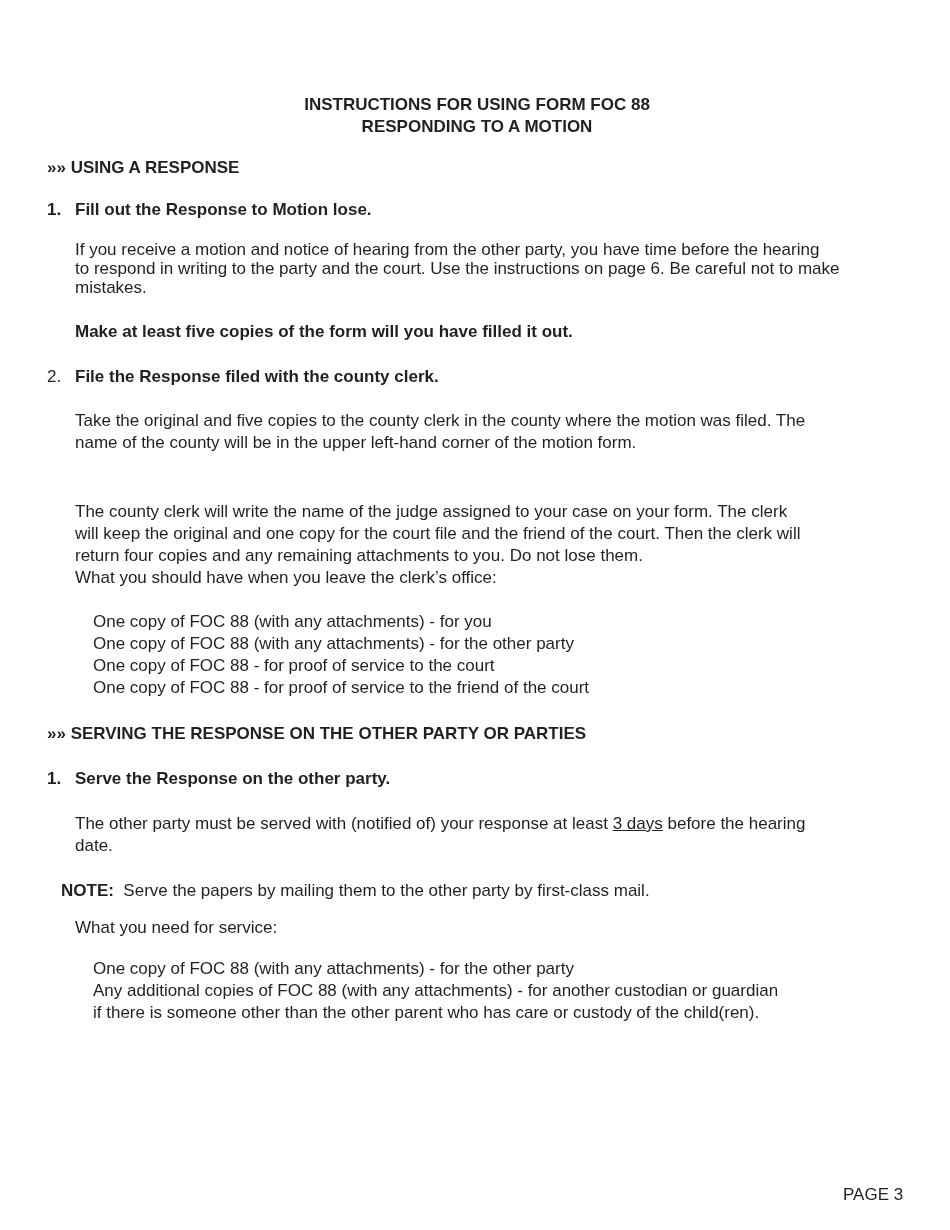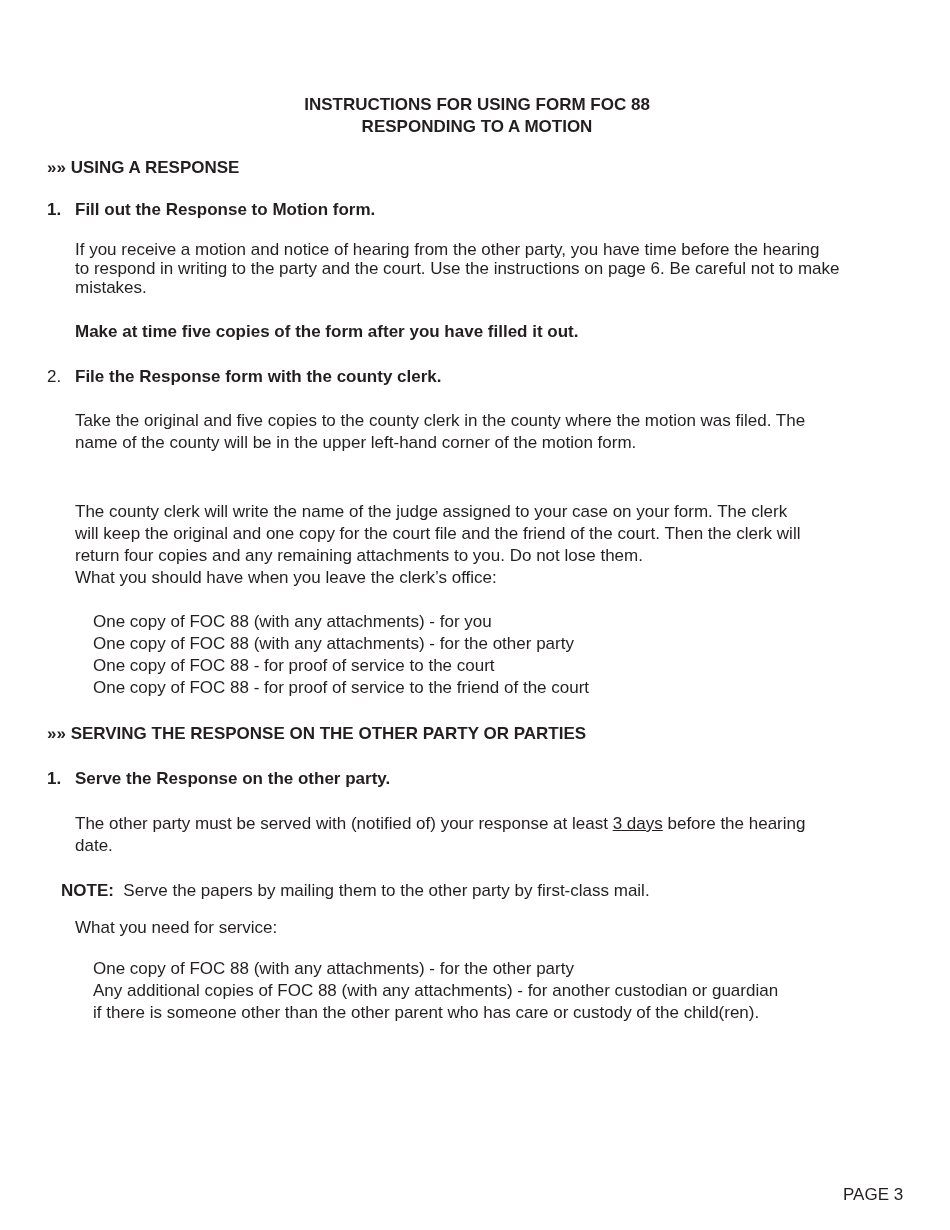--- a/index.html
+++ b/index.html
@@ -21,32 +21,32 @@
 <body>
 
 <div>
 
   <div class="abs title" style="top:95px;">INSTRUCTIONS FOR USING FORM FOC 88</div>
   <div class="abs title" style="top:117px;">RESPONDING TO A MOTION</div>
 
   <div class="abs b" style="left:47px; top:158px;">»» USING A RESPONSE</div>
 
   <div class="abs b num" style="top:200px;">1.</div>
-  <div class="abs b" style="left:75px; top:200px;">Fill out the Response to Motion form.</div>
+  <div class="abs b" style="left:75px; top:200px;">Fill out the Response to Motion lose.</div>
 
   <div class="abs p" style="top:240px;">
     <div>If you receive a motion and notice of hearing from the other party, you have time before the hearing</div>
     <div>to respond in writing to the party and the court. Use the instructions on page 6. Be careful not to make</div>
     <div>mistakes.</div>
   </div>
 
-  <div class="abs b" style="left:75px; top:322px;">Make at time five copies of the form after you have filled it out.</div>
+  <div class="abs b" style="left:75px; top:322px;">Make at least five copies of the form will you have filled it out.</div>
 
   <div class="abs num" style="top:367px;">2.</div>
-  <div class="abs b" style="left:75px; top:367px;">File the Response form with the county clerk.</div>
+  <div class="abs b" style="left:75px; top:367px;">File the Response filed with the county clerk.</div>
 
   <div class="abs p2" style="top:410px;">
     <div>Take the original and five copies to the county clerk in the county where the motion was filed. The</div>
     <div>name of the county will be in the upper left-hand corner of the motion form.</div>
   </div>
 
   <div class="abs p2" style="top:477px;margin-top:24px;">
     <div>The county clerk will write the name of the judge assigned to your case on your form. The clerk</div>
     <div>will keep the original and one copy for the court file and the friend of the court. Then the clerk will</div>
     <div>return four copies and any remaining attachments to you. Do not lose them.</div>

